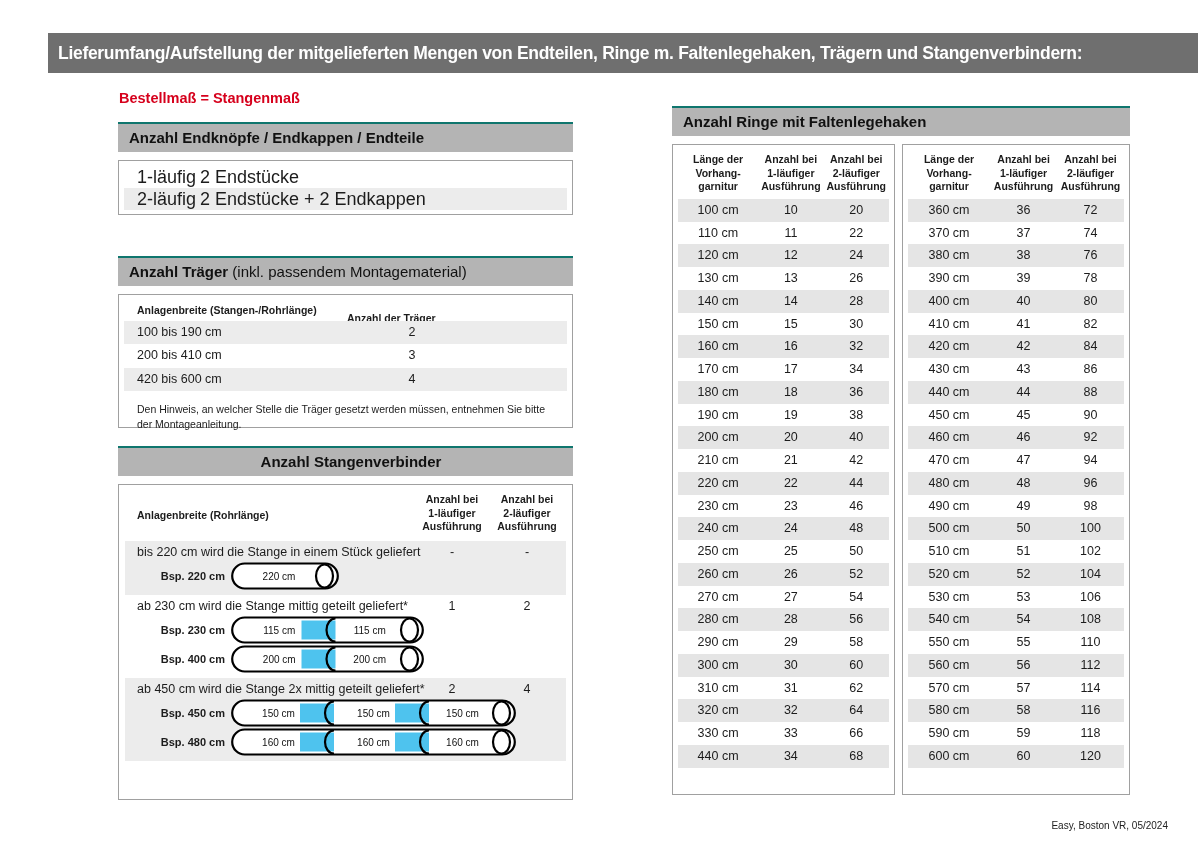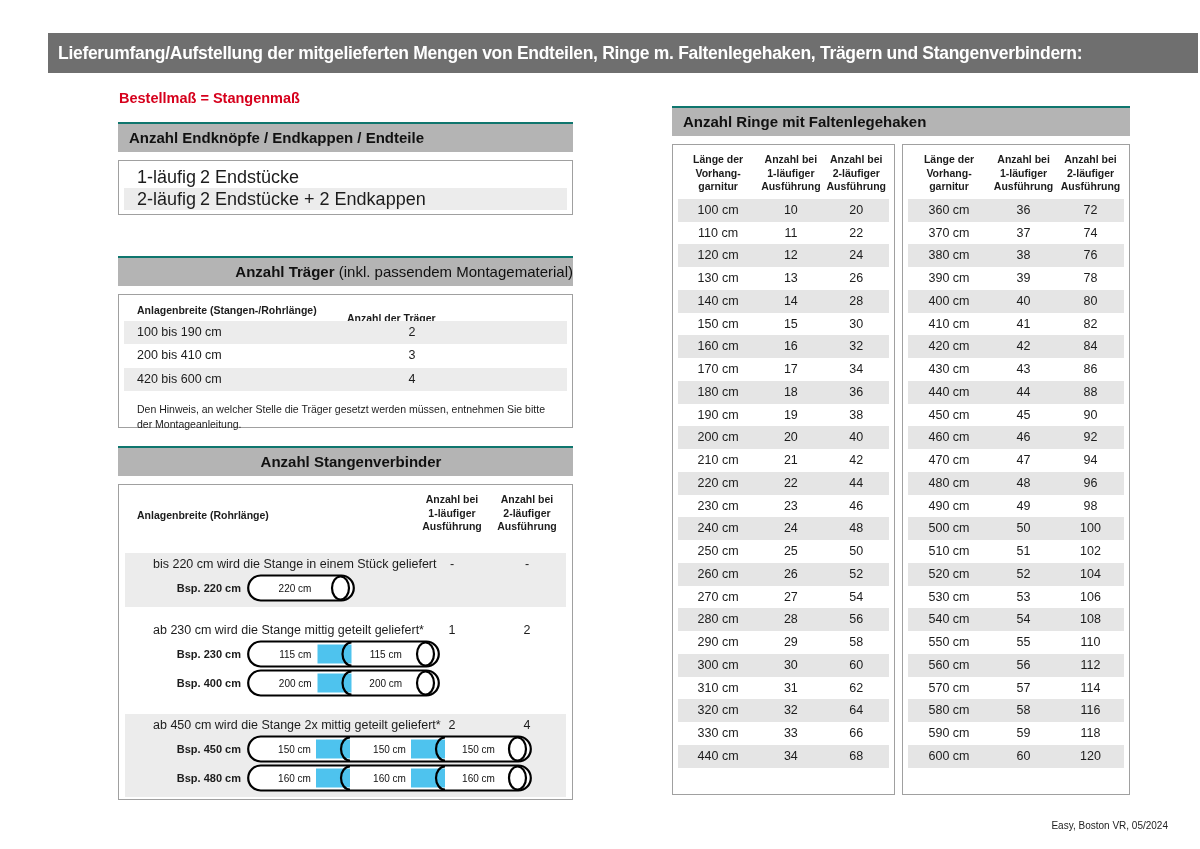--- a/index.html
+++ b/index.html
@@ -14,21 +14,21 @@
 
   .rednote { position:absolute; left:119px; top:90px; font-size:14.5px;
     font-weight:bold; color:#d6001c; }
 
   
   .bar { position:absolute; height:30px; background:#b4b4b4; border-top:2px solid #0f766e;
     font-size:15px; font-weight:bold; line-height:27px; padding-left:11px; color:#111;
     white-space:nowrap; }
   .bar .normal { font-weight:normal; }
   .bar1 { left:118px; top:122px; width:455px; }
-  .bar2 { left:118px; top:256px; width:455px;text-align:right; }
+  .bar2 { left:118px; top:256px; width:455px; }
   .bar3 { left:118px; top:446px; width:455px;text-align:center; }
   .bar4 { left:672px; top:106px; width:458px; }
 
   
   .box { position:absolute; background:#fff; border:1px solid #a0a0a0; }
   .box1 { left:118px; top:160px; width:455px; height:55px; padding-top:5px; }
   .box2 { left:118px; top:294px; width:455px; height:134px; padding-top:4px; }
   .box3 { left:118px; top:484px; width:455px; height:316px; }
   .boxA { left:672px; top:144px; width:223px; height:651px; }
   .boxB { left:902px; top:144px; width:228px; height:651px; }
@@ -47,21 +47,21 @@
   .t2-range { padding-left:13px; }
   .t2-count { position:absolute; left:223px; top:0; width:130px; text-align:center; }
   .t2-note { margin:11px 18px 0 18px; font-size:10.5px; line-height:1.4; }
 
   
   .t3-head { position:relative; height:56px; }
   .t3-c1 { position:absolute; left:18px; top:24px; font-size:10.5px; font-weight:bold; }
   .t3-ch { position:absolute; top:8px; width:70px; text-align:center; font-size:10.5px;
     font-weight:bold; white-space:pre-line; line-height:1.3; }
   .t3-ch.ch1 { left:298px; } .t3-ch.ch2 { left:373px; }
-  .vblock { position:relative; margin:12px 6px; padding:3px 16px 5px; }
+  .vblock { position:relative; margin:0 6px; padding:3px 0 5px; }
   .vblock.alt { background:#ececec; }
   .vb-text { padding-left:12px; font-size:12.5px; height:17px; line-height:17px; }
   .vb-v { position:absolute; top:4px; width:70px; text-align:center; font-size:12.5px; }
   .vb-v.v1 { left:292px; } .vb-v.v2 { left:367px; }
   .ex-row { display:flex; align-items:center; height:28px; margin-top:1px; }
   .ex-label { width:106px; text-align:right; font-weight:bold; font-size:11px; padding-right:6px; flex:none; }
   .t3-foot { margin:7px 10px 0 12px; font-size:10.5px; line-height:1.45; }
   .hl { background:#4ec3ee; padding:0 1px; }
 
   

